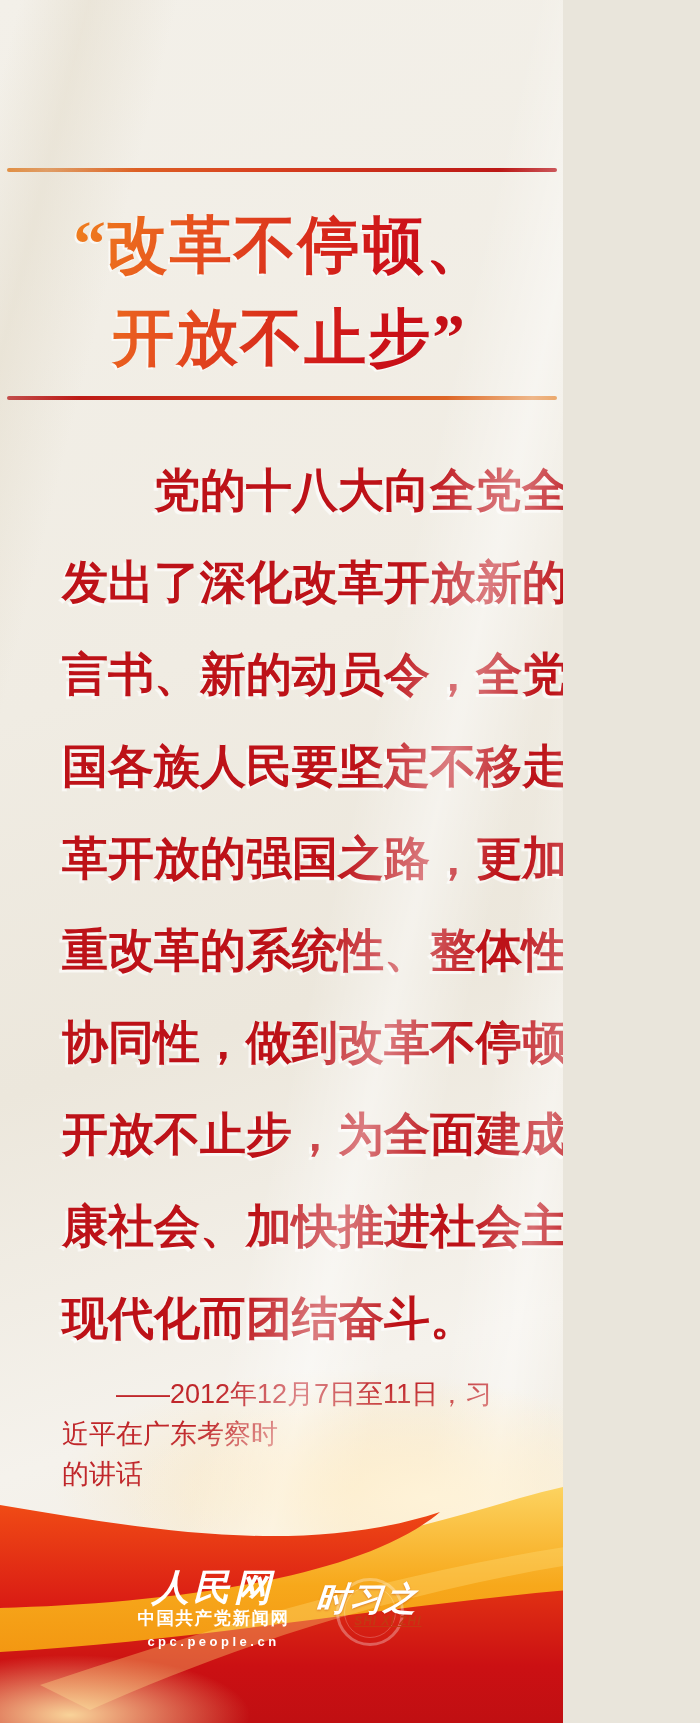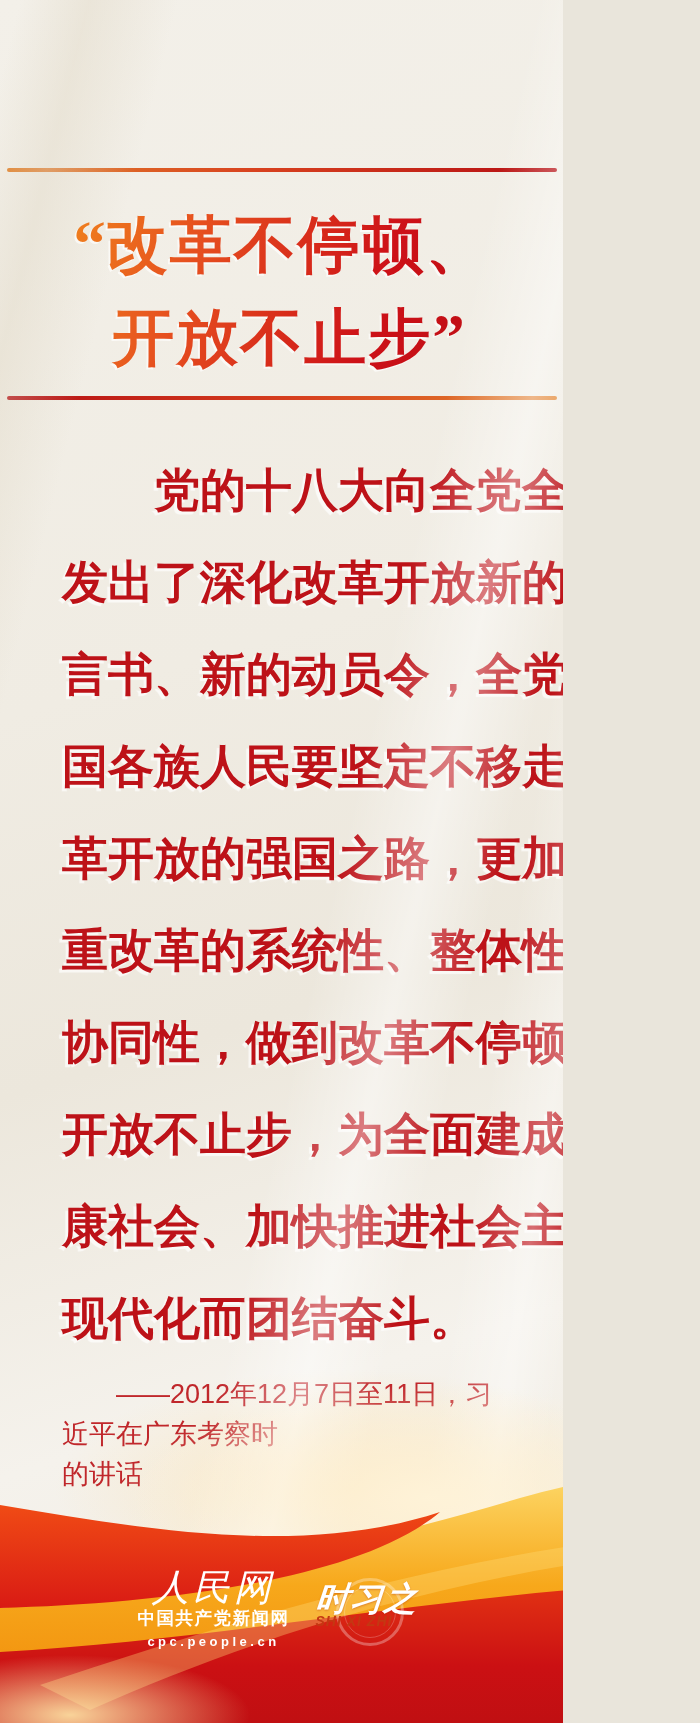--- a/index.html
+++ b/index.html
@@ -83,21 +83,21 @@
   }
   .footer svg{ display:block;width:700px;height:343px; }
   .footer-logos{
     position:absolute;top:1568px;left:0;width:100%;
     display:flex;justify-content:center;align-items:flex-start;gap:26px;
     color:#ffffff;
   }
   .people-logo{ text-align:center; }
   .people-script{
     font-family:"Liberation Serif","DejaVu Serif",serif;
-    font-style:italic;font-weight:normal;
+    font-style:italic;font-weight:bold;
     font-size:37px;line-height:40px;letter-spacing:4px;
   }
   .people-sub{
     font-size:17.5px;font-weight:800;letter-spacing:1.5px;line-height:19px;margin-top:1px;
   }
   .people-url{
     font-size:13px;font-weight:bold;letter-spacing:3.5px;line-height:15px;margin-top:6px;
   }
   .sxz-logo{ position:relative;padding-top:14px;width:110px; }
   .sxz-ring{
@@ -109,22 +109,22 @@
   }
   .sxz-text{
     position:relative;
     font-size:33px;font-weight:900;font-style:italic;
     transform:skewX(-5deg);
     line-height:34px;letter-spacing:1px;
     text-shadow:0 1px 2px rgba(170,30,5,0.35);
   }
   .sxz-pinyin{
     position:relative;
-    font-size:14px;font-weight:bold;font-style:italic;
-    color:#c43812;letter-spacing:1px;line-height:10px;padding-right:4px;
+    font-size:12px;font-weight:bold;font-style:italic;
+    color:#c43812;text-align:right;letter-spacing:1px;line-height:10px;padding-right:4px;text-decoration:underline;
   }
 </style>
 </head>
 <body>
 
 <div class="poster">
 
   <div class="sheen"></div>
 
   <div class="rule rule-top"></div>

